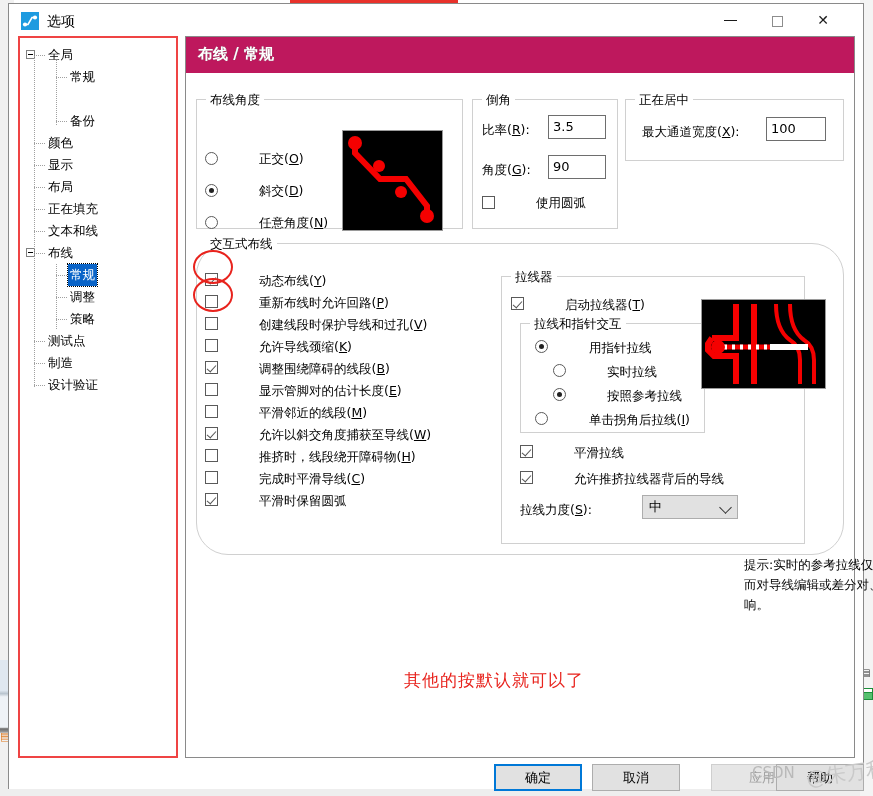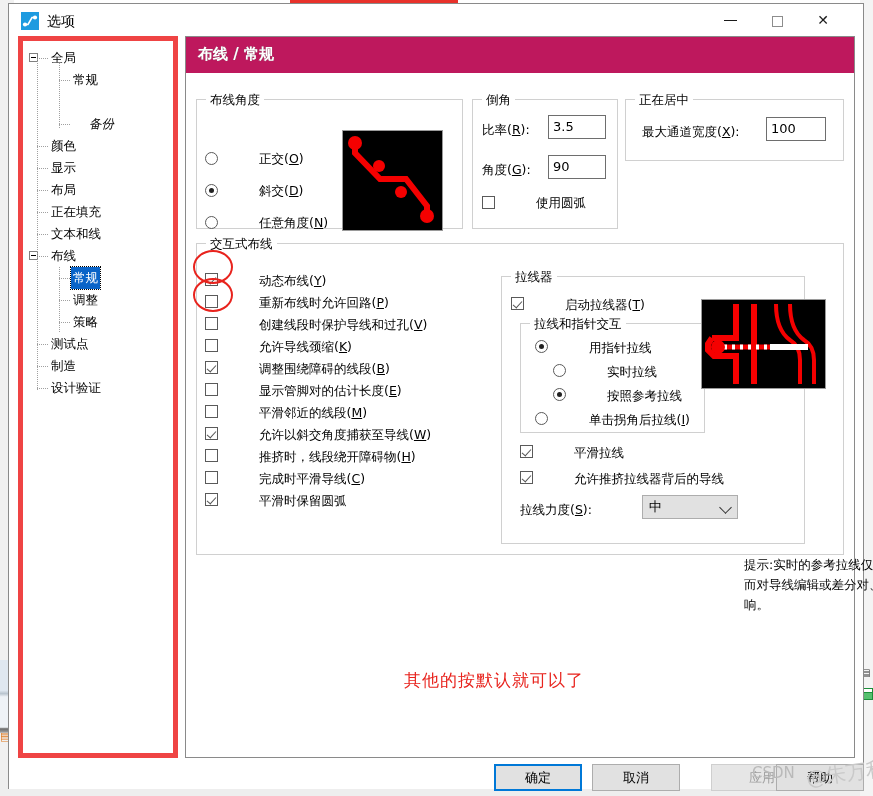--- a/index.html
+++ b/index.html
@@ -29,21 +29,21 @@
   #title-text{position:absolute;left:38px;top:8px;font-size:14px;color:#000;line-height:18px;}
   .winbtn{position:absolute;top:0;width:46px;height:32px;cursor:default;}
   .winbtn span{display:block;width:46px;height:32px;line-height:32px;text-align:center;font-size:14px;color:#1a1a1a;}
   #btn-min{left:699px;}
   #btn-max{left:745px;}
   #btn-close{left:791px;}
   #btn-max .sq{position:absolute;left:18px;top:12px;width:9px;height:9px;border:1px solid #8d8d8d;}
   #btn-min .ln{position:absolute;left:16px;top:16px;width:13px;height:1px;background:#1a1a1a;}
 
   
-  #tree-pane{position:absolute;left:9px;top:32px;width:160px;height:722px;background:#fff;border:5px solid #ef4444;box-sizing:border-box;overflow:hidden;}
+  #tree-pane{position:absolute;left:9px;top:32px;width:160px;height:722px;background:#fff;border:2px solid #ef4444;box-sizing:border-box;overflow:hidden;}
   .tree-row{position:relative;height:22px;line-height:22px;font-size:12.5px;white-space:nowrap;}
   .tree-label{display:inline-block;padding:0 2px;}
   .tree-label.sel{background:#0a64c8;color:#fff;outline:1px dotted #000;}
   .exp{position:absolute;width:9px;height:9px;border:1px solid #808080;background:#fff;top:6px;box-sizing:border-box;}
   .exp:before{content:"";position:absolute;left:1px;top:3px;width:5px;height:1px;background:#000;}
   .dots-v{position:absolute;width:1px;top:0;bottom:0;
     background-image:linear-gradient(to bottom,#a0a0a0 1px,transparent 1px);
     background-size:1px 2px;}
   .dots-h{position:absolute;height:1px;
     background-image:linear-gradient(to right,#a0a0a0 1px,transparent 1px);
@@ -140,21 +140,21 @@
         <div class="dots-h" style="left:14px;top:11px;width:12px;"></div>
         <div class="exp" style="left:6px;"></div>
         <span class="tree-label" style="position:absolute;left:26px;top:0;">全局</span>
       </div>
       <div class="tree-row" style="position:absolute;left:0;top:28px;width:158px;">
         <div class="dots-h" style="left:36px;top:11px;width:12px;"></div>
         <span class="tree-label" style="position:absolute;left:48px;top:0;">常规</span>
       </div>
       <div class="tree-row" style="position:absolute;left:0;top:72px;width:158px;">
         <div class="dots-h" style="left:36px;top:11px;width:12px;"></div>
-        <span class="tree-label" style="position:absolute;left:64px;top:0;font-style:italic;">备份</span>
+        <span class="tree-label" style="position:absolute;left:48px;top:0;">备份</span>
       </div>
       <div class="tree-row" style="position:absolute;left:0;top:94px;width:158px;">
         <div class="dots-h" style="left:14px;top:11px;width:12px;"></div>
         <span class="tree-label" style="position:absolute;left:26px;top:0;">颜色</span>
       </div>
       <div class="tree-row" style="position:absolute;left:0;top:116px;width:158px;">
         <div class="dots-h" style="left:14px;top:11px;width:12px;"></div>
         <span class="tree-label" style="position:absolute;left:26px;top:0;">显示</span>
       </div>
       <div class="tree-row" style="position:absolute;left:0;top:138px;width:158px;">
@@ -241,21 +241,21 @@
       <div class="ck" style="left:9px;top:96px;"></div>
       <div class="opt-label" style="left:27px;top:96px;">使用圆弧</div>
     </div>
 
     <div class="group" style="left:439px;top:62px;width:219px;height:62px;">
       <div class="glabel">正在居中</div>
       <div class="fieldlabel" style="left:16px;top:24px;">最大通道宽度(<span class="u">X</span>):</div>
       <div class="txtbox" style="left:140px;top:17px;width:60px;">100</div>
     </div>
 
-    <div class="group" style="left:10px;top:206px;width:648px;height:312px;">
+    <div class="group" style="left:10px;top:206px;width:648px;height:312px;border-radius:32px;">
       <div class="glabel">交互式布线</div>
       <div id="interactive-list">
           <div style="position:absolute;left:0;top:26px;height:22px;">
             <div class="ck on" style="left:8px;top:3px;"></div>
             <span class="opt-label" style="left:26px;top:4px;">动态布线(<span class="u">Y</span>)</span>
           </div>
           <div style="position:absolute;left:0;top:48px;height:22px;">
             <div class="ck" style="left:8px;top:3px;"></div>
             <span class="opt-label" style="left:26px;top:4px;">重新布线时允许回路(<span class="u">P</span>)</span>
           </div>

